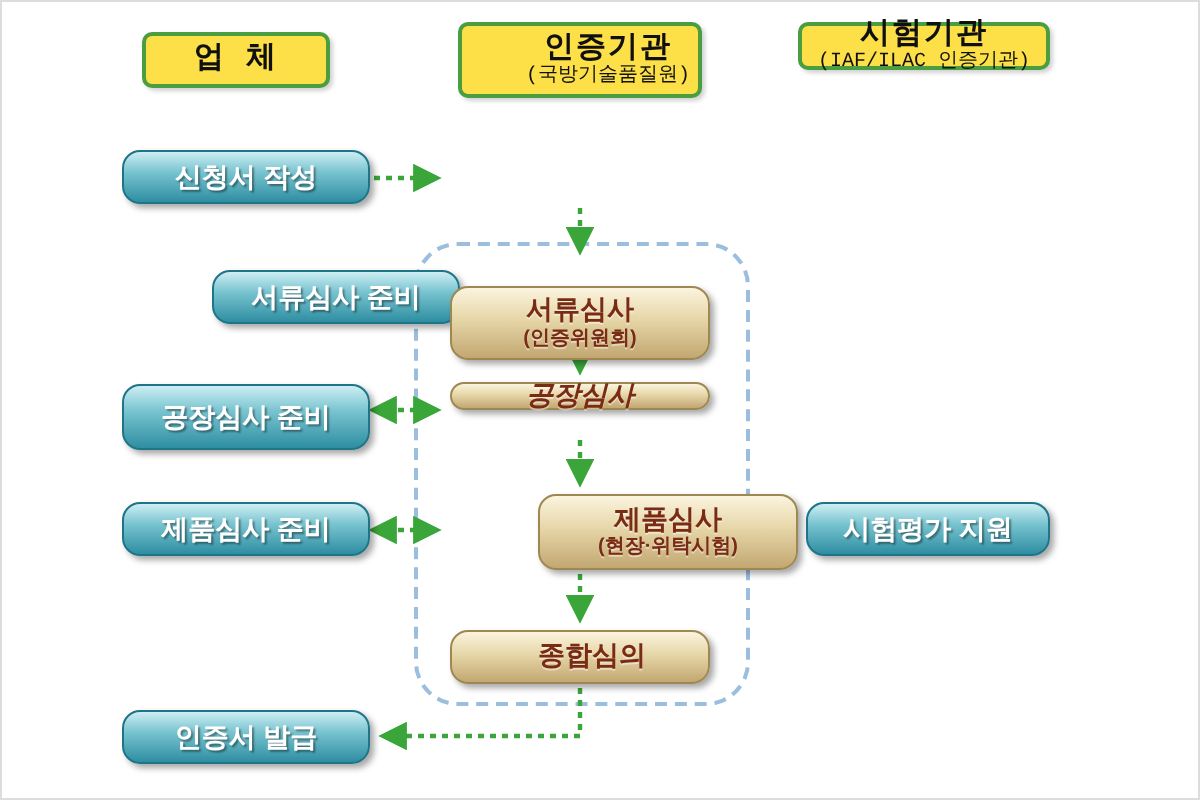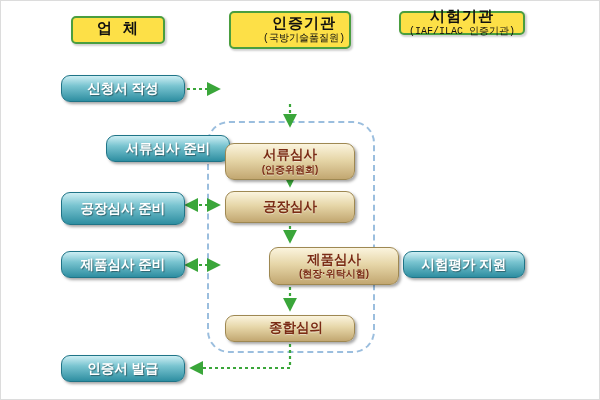--- a/index.html
+++ b/index.html
@@ -103,21 +103,21 @@
   <div class="teal-box" style="left:60px; top:250px; width:124px; height:27px;">제품심사 준비</div>
 
   <div class="teal-box" style="left:60px; top:354px; width:124px; height:27px;">인증서 발급</div>
 
 
   <div class="tan-box" style="left:224px; top:130px; width:130px; height:37px;margin-top:12px;">
     <span>서류심사</span>
     <span class="box-sub">(인증위원회)</span>
   </div>
 
-  <div class="tan-box" style="left:224px; top:190px; width:130px; height:32px;">
+  <div class="tan-box" style="left:224px; top:190px; width:130px; height:14px;font-style:italic;">
     <span>공장심사</span>
   </div>
 
   <div class="tan-box" style="left:224px; top:246px; width:130px; height:38px;margin-left:44px;">
     <span>제품심사</span>
     <span class="box-sub">(현장·위탁시험)</span>
   </div>
 
   <div class="tan-box" style="left:224px; top:314px; width:130px; height:27px;padding-left:12px;">
     <span>종합심의</span>

